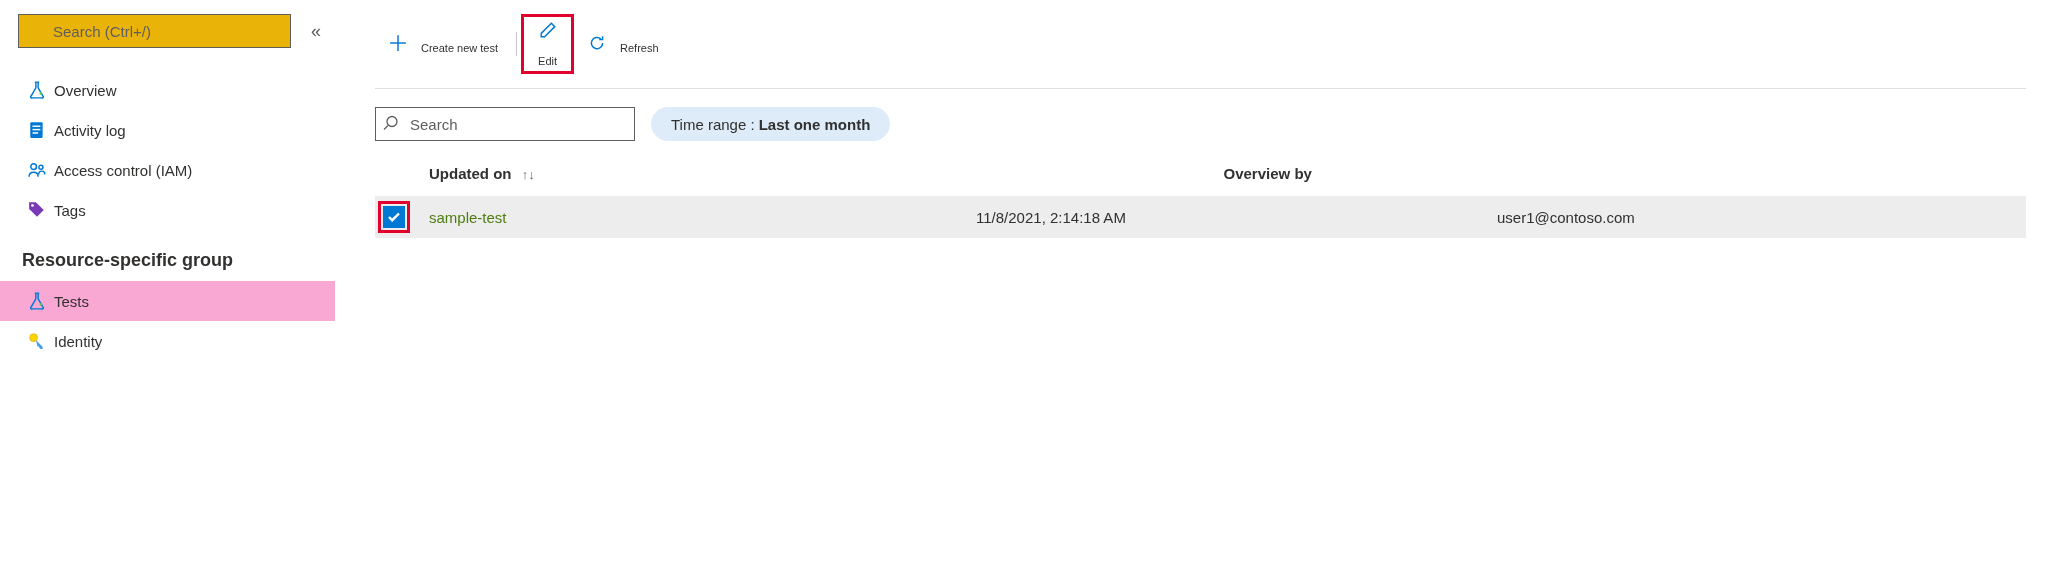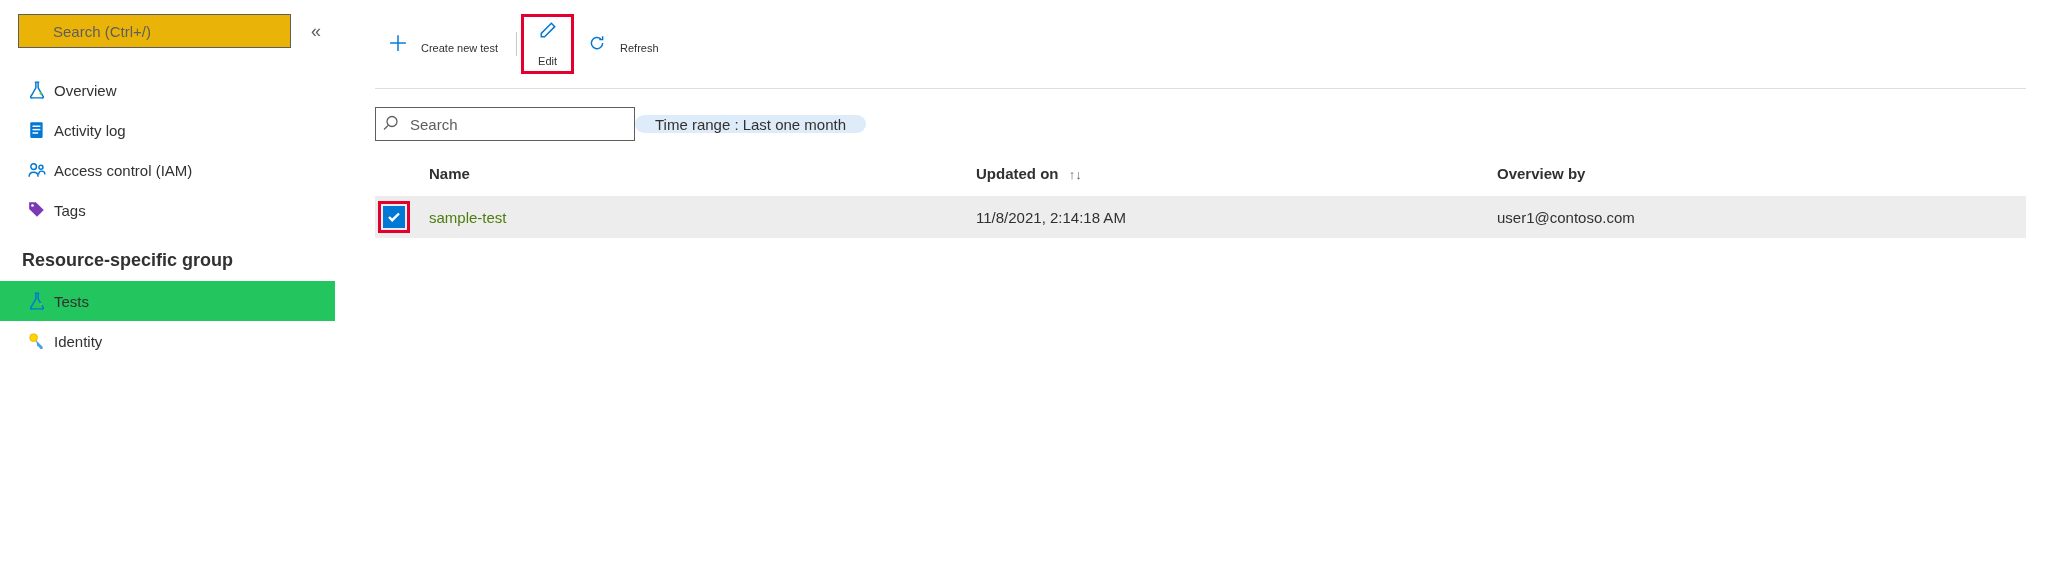--- a/index.html
+++ b/index.html
@@ -10,40 +10,40 @@
     .search-row { display:flex; align-items:center; gap:20px; padding-right:14px; margin-bottom:22px; }
     .search-box { flex:1; position:relative; }
     .search-box input { width:100%; height:34px; padding:4px 10px 4px 34px; border:1px solid #605e5c; font-size:15px; color:#323130; background:#eab308; }
     .search-box input::placeholder { color:#605e5c; }
     .search-box .icon { position:absolute; left:8px; top:50%; transform:translateY(-50%) scaleX(-1); color:#605e5c; }
     .collapse-btn { font-size:18px; color:#605e5c; cursor:pointer; user-select:none; }
 
     .nav-item { display:flex; align-items:center; gap:8px; height:40px; padding:0 10px; cursor:pointer; }
     .nav-item .icon { width:18px; display:flex; justify-content:center; color:#0078d4; }
     .nav-item .icon svg { width:18px; height:18px; }
-    .nav-item.active { background:#22c55e; margin-left:-18px; padding-left:28px; }
+    .nav-item.active { background:#f9a8d4; margin-left:-18px; padding-left:28px; }
     .nav-label { font-size:15px; color:#323130; }
 
     .section-title { font-weight:600; font-size:18px; color:#323130; margin:20px 0 10px 4px; }
 
     
     .main { flex:1; padding:14px 30px 0 40px; }
     .toolbar { display:flex; align-items:center; gap:0; padding-bottom:14px; border-bottom:1px solid #e1dfdd; }
     .tb-btn { display:flex; align-items:flex-end; gap:14px; padding:4px 14px; cursor:pointer; font-size:11px; color:#323130; }
     .tb-btn .icon svg { width:18px; height:18px; color:#0078d4; }
     .tb-sep { width:1px; height:24px; background:#c8c6c4; margin:0 4px; }
     .highlight-box { border:3px solid #e3002f;flex-direction:column; }
 
-    .filter-row { display:flex; align-items:center; margin-top:18px; }
+    .filter-row { display:flex; align-items:center; gap:16px; margin-top:18px; }
     .main-search-box { position:relative; width:260px; }
     .main-search-box input { width:100%; height:34px; padding:4px 10px 4px 34px; border:1px solid #605e5c; font-size:15px; }
     .main-search-box input::placeholder { color:#605e5c; }
     .main-search-box .icon { position:absolute; left:8px; top:50%; transform:translateY(-50%) scaleX(-1); color:#605e5c; }
-    .time-pill { background:#deecf9; border-radius:20px; height:18px; display:flex; align-items:center; padding:0 20px; font-size:15px; cursor:pointer; }
-    .time-pill .value { font-weight:400; margin-left:4px; }
+    .time-pill { background:#deecf9; border-radius:20px; height:34px; display:flex; align-items:center; padding:0 20px; font-size:15px; cursor:pointer; }
+    .time-pill .value { font-weight:700; margin-left:4px; }
 
     .table-container { margin-top:10px; }
     .thead { display:flex; align-items:center; padding:14px 8px; font-weight:600; font-size:15px; }
     .col-check { width:46px; flex:none; }
     .col-name { flex:1.05; }
     .col-updated { flex:1.0; }
     .col-by { flex:1.0; }
     .sort-icon { margin-left:6px; font-size:13px; color:#605e5c; display:inline-block; }
 
     .trow { display:flex; align-items:center; padding:10px 8px; background:#ededed; }
@@ -175,21 +175,20 @@
     </div>
     <div class="time-pill">
       <span>Time range :</span>
       <span class="value">Last one month</span>
     </div>
   </div>
 
   <div class="table-container">
     <div class="thead">
       <div class="col-check"></div>
-      <div class="col-name">Name</div>
       <div class="col-updated">
         <span>Updated on</span>
         <span class="sort-icon">↑↓</span>
       </div>
       <div class="col-by">Overview by</div>
     </div>
 
     <div class="trow">
       <div class="col-check">
         <div class="checkbox">

